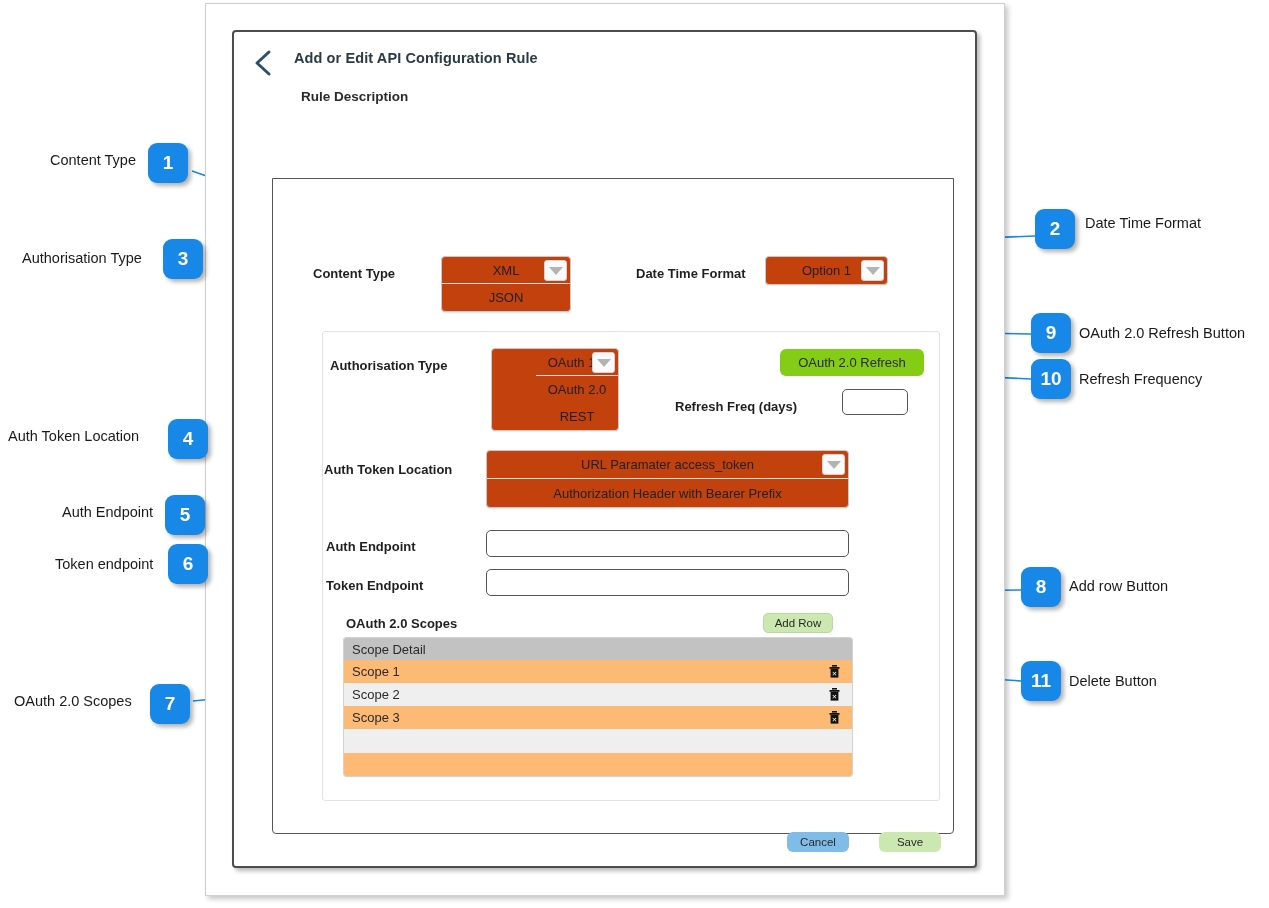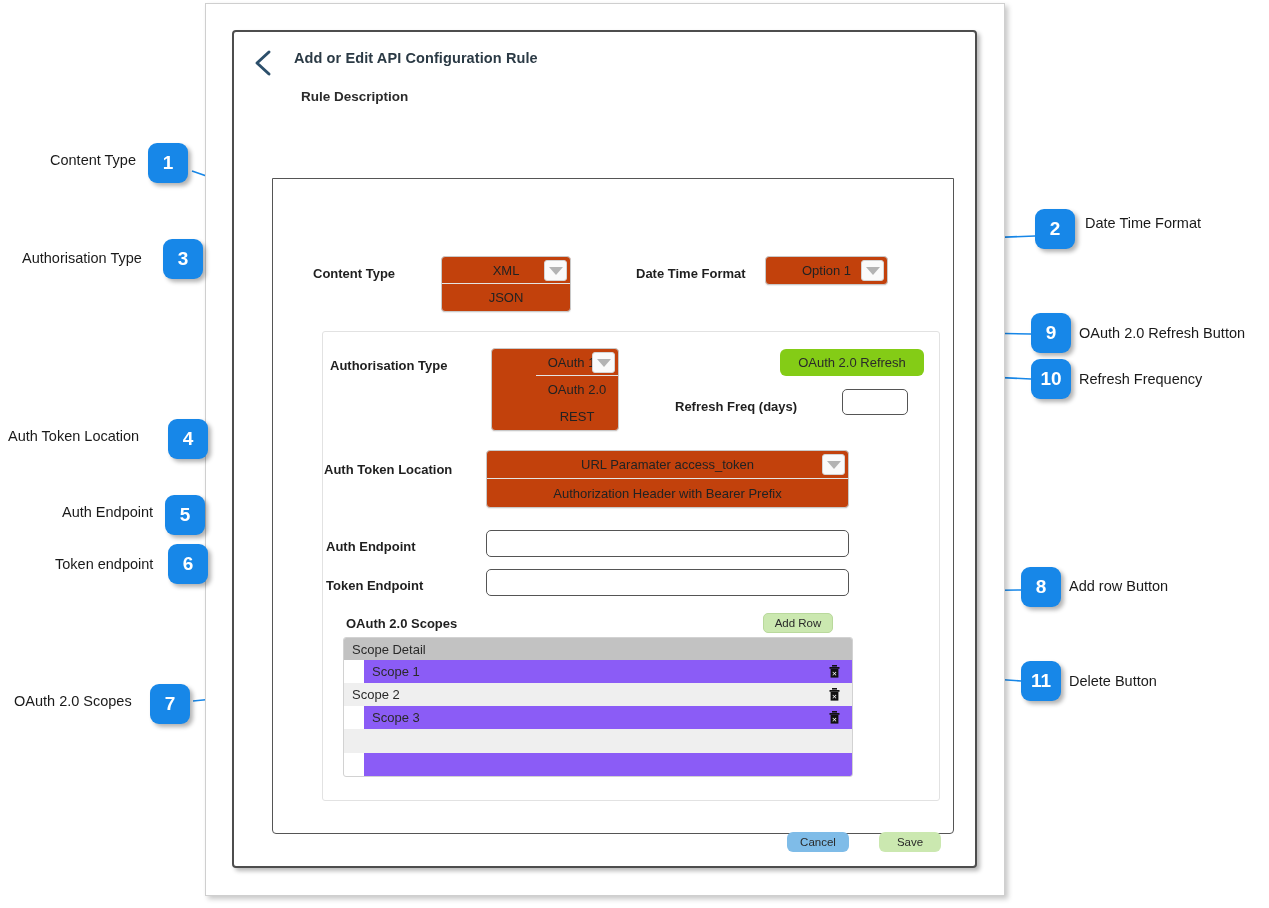--- a/index.html
+++ b/index.html
@@ -147,21 +147,21 @@
     border:1px solid #d2d2d2; border-radius:3px; background:#fff; overflow:hidden;
   }
   .scope-head{
     height:22px; background:#c2c2c2; display:flex; align-items:center;
     padding-left:8px; font-size:13px; color:#2a2a2a;
   }
   .scope-row{
     height:23px; display:flex; align-items:center; justify-content:space-between;
     padding:0 12px 0 8px; font-size:13px; color:#2a2a2a;
   }
-  .scope-row.odd{ background:#8b5cf6;margin-left:20px; }
+  .scope-row.odd{ background:#fdba74; }
   .scope-row.even{ background:#efefef; }
   .scope-row.blank{ height:24px; }
   .trash-icon{ width:11px; height:13px; cursor:pointer; }
 
   
   .btn-cancel, .btn-save{
     position:absolute; top:800px; width:62px; height:20px;
     border:none; border-radius:6px;
     font-family:Liberation Sans, sans-serif; font-size:11.5px; color:#2a2a2a;
     cursor:pointer;

